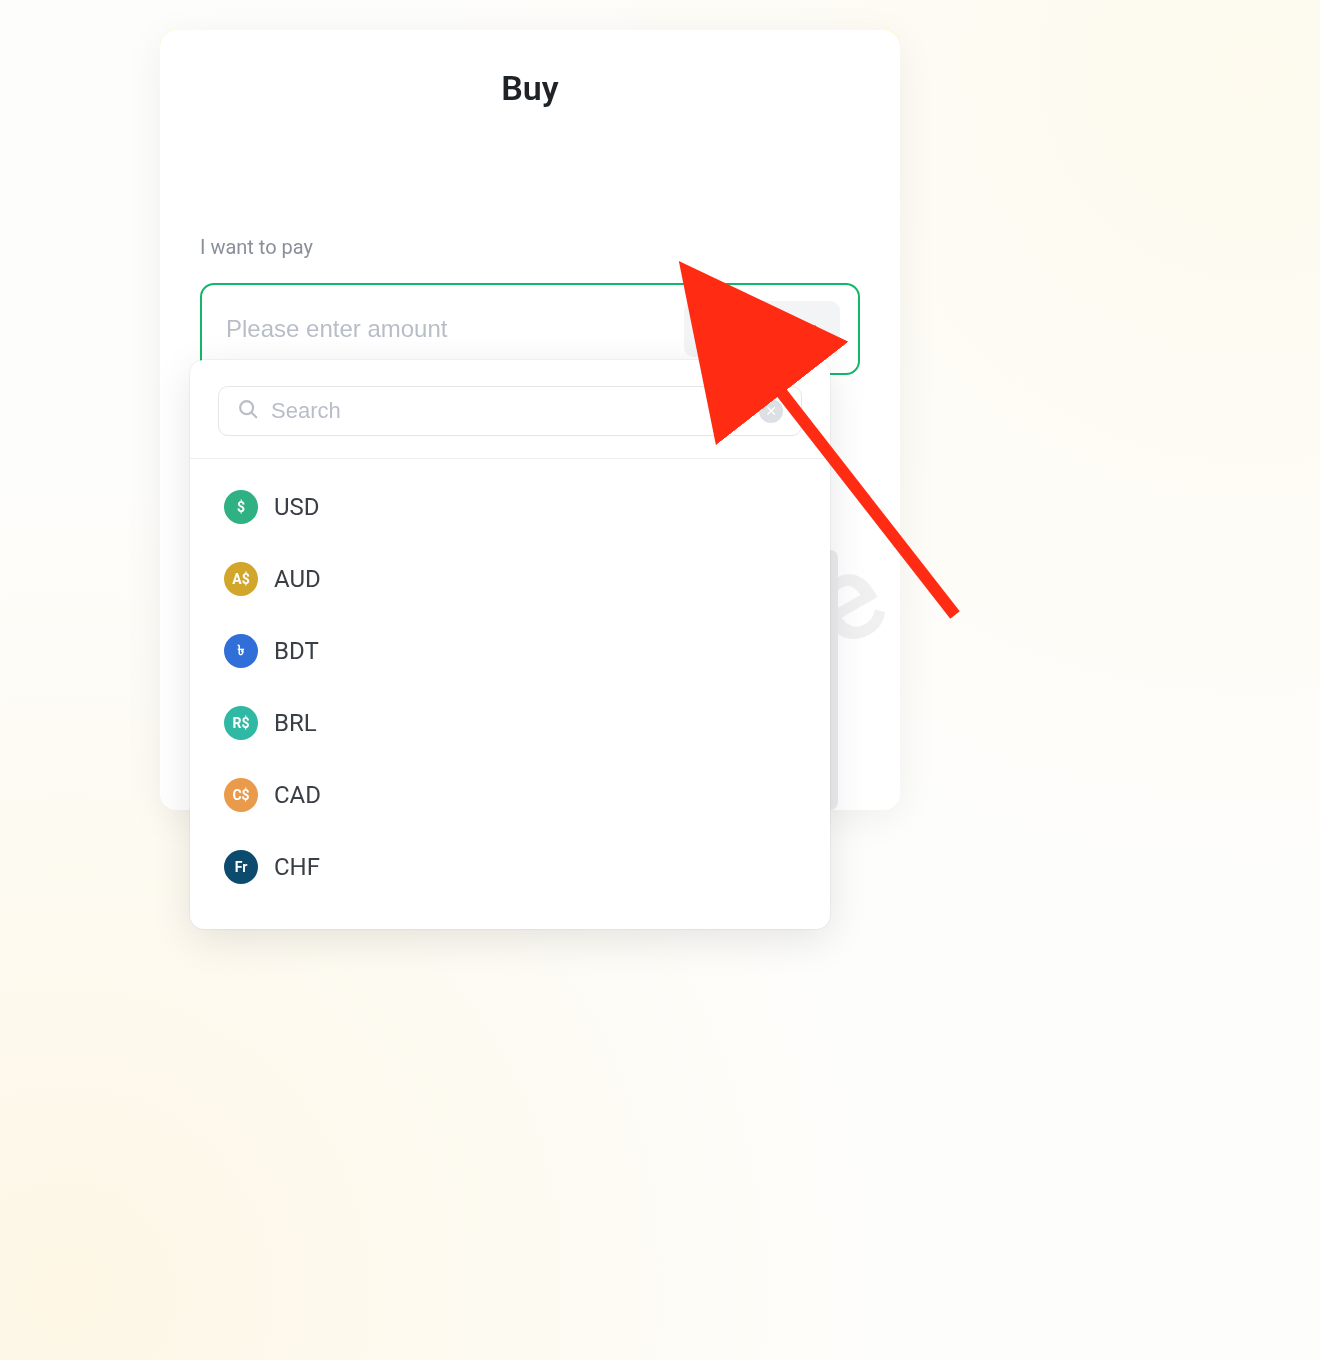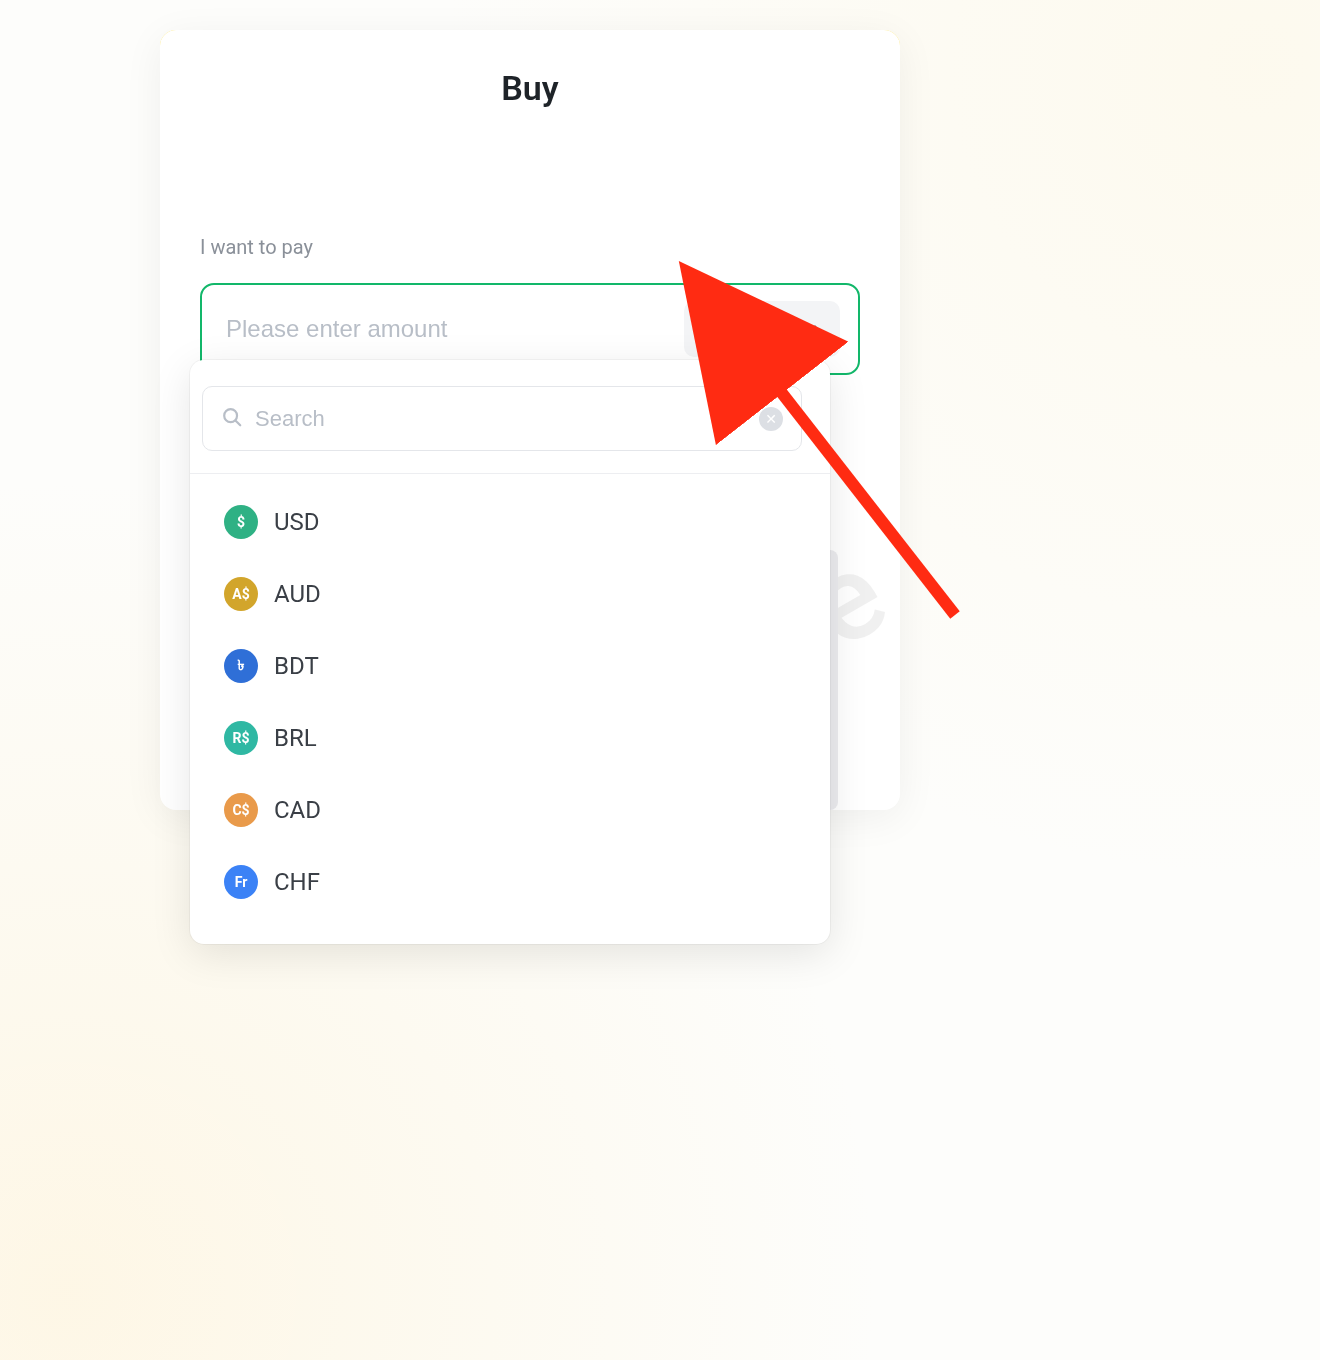--- a/index.html
+++ b/index.html
@@ -118,22 +118,22 @@
     left: 190px;
     top: 360px;
     width: 640px;
     background:#fff;
     border-radius: 14px;
     box-shadow: 0 10px 40px rgba(0,0,0,.10), 0 0 0 1px rgba(0,0,0,.04);
     z-index: 5;
     padding-bottom: 10px;
   }
   .search-wrap{
-    margin: 26px 28px 0 12px;
-    height: 65px;
+    margin: 26px 28px 0 28px;
+    height: 50px;
     border:1px solid #e4e6ea;
     border-radius:10px;
     display:flex; align-items:center; padding:0 18px;
     gap:12px;
   }
   .search-icon{ color:#b8bec7; }
   .search-input{
     flex:1; border:none; outline:none; font-size:22px; background:transparent;
   }
   .search-input::placeholder{ color:#b8bec7; }
@@ -238,21 +238,21 @@
       </div>
       <div class="option">
         <span class="badge" style="background:#2fb8a3">R$</span>
         <span>BRL</span>
       </div>
       <div class="option">
         <span class="badge" style="background:#e99a4a">C$</span>
         <span>CAD</span>
       </div>
       <div class="option">
-        <span class="badge" style="background:#3b82f6">Fr</span>
+        <span class="badge" style="background:#0c4a6e">Fr</span>
         <span>CHF</span>
       </div>
     </div>
 </div>
 
 <div class="wm">CoinLore</div>
 
 <svg class="arrow">
   <defs>
     <marker id="ah" markerWidth="14" markerHeight="14" refX="3" refY="7" orient="auto">

